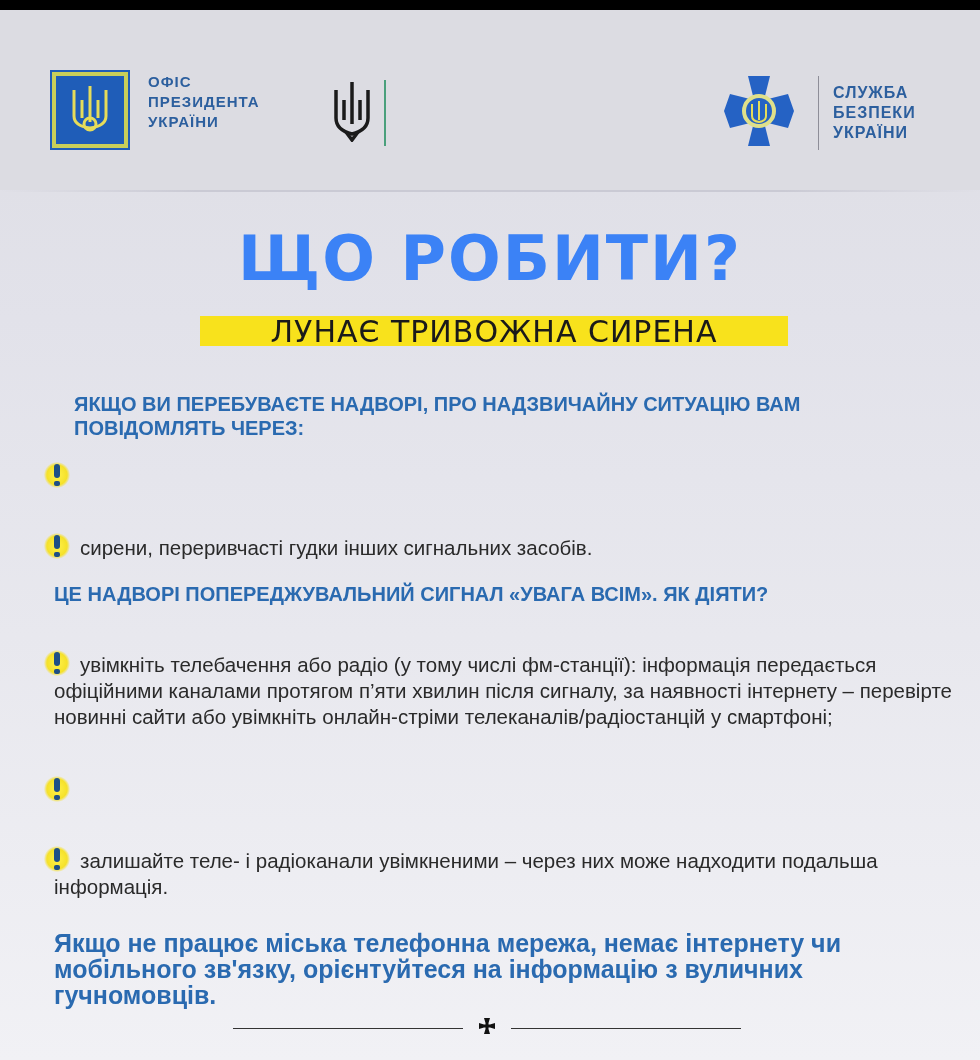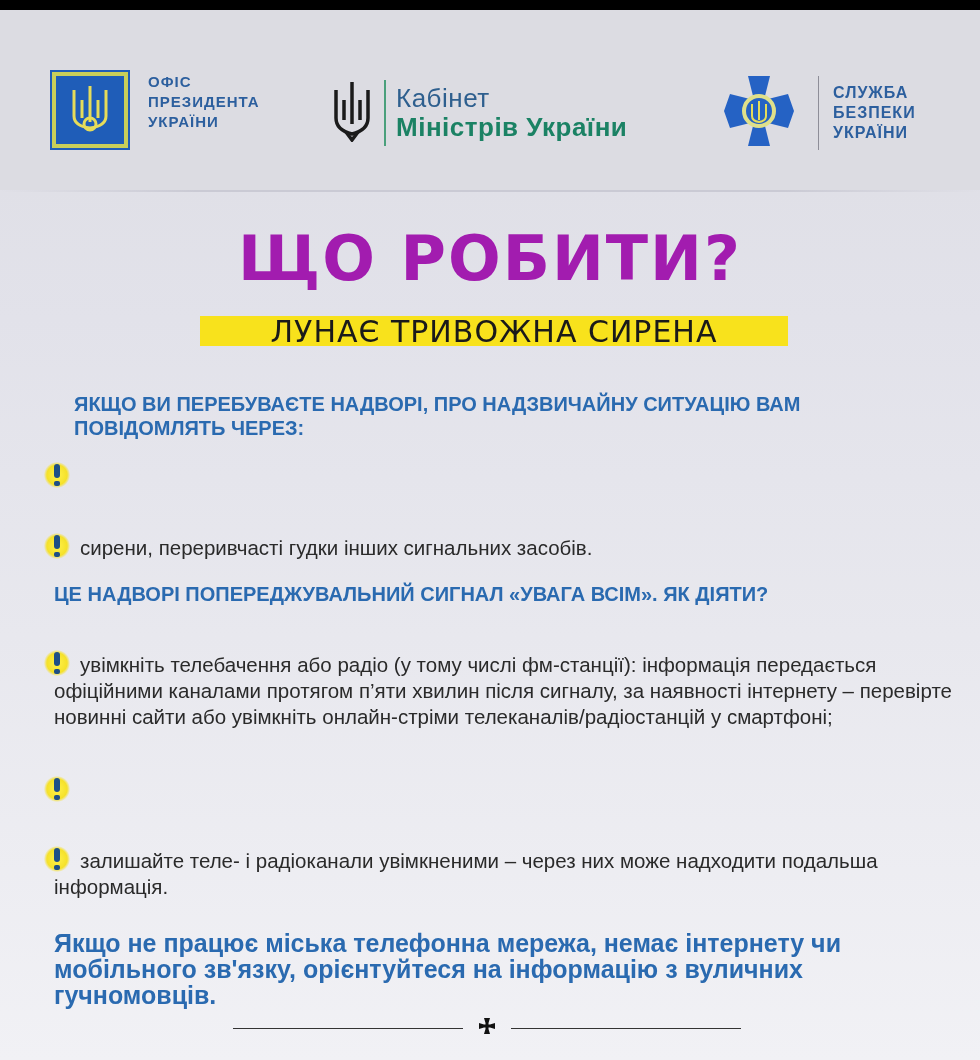--- a/index.html
+++ b/index.html
@@ -41,21 +41,21 @@
     .cm-line1 { color: #2e5f8e; font-size: 26px; line-height: 28px; letter-spacing: 0.5px; }
     .cm-line2 { color: #1b8264; font-size: 26px; line-height: 30px; font-weight: bold; letter-spacing: 0.5px; }
 
     
     .logo-sbu { position: absolute; left: 722px; top: 74px; display: flex; align-items: center; }
     .sbu-divider { width: 1px; height: 74px; background: #8e8e98; margin: 0 14px 0 22px; }
     .sbu-text { color: #2c5f9e; font-weight: bold; font-size: 16px; line-height: 20px; letter-spacing: 1px; }
 
     .title {
       position: absolute; left: 0; top: 222px; width: 980px; text-align: center;
-      color: #a21caf; font-size: 62px; font-weight: bold; letter-spacing: 2px;
+      color: #3b82f6; font-size: 62px; font-weight: bold; letter-spacing: 2px;
       font-family: "DejaVu Sans", sans-serif;
     }
     .subtitle-band {
       position: absolute; left: 200px; top: 316px; width: 588px; height: 30px;
       background: #f8e21c;
       display: flex; align-items: center; justify-content: center;
     }
     .subtitle {
       color: #1a1a1a; font-size: 30px; letter-spacing: 1px;
       font-family: "DejaVu Sans", sans-serif; font-weight: normal;
@@ -125,24 +125,20 @@
     <svg width="40" height="62" viewBox="0 0 40 62">
       <g fill="none" stroke="#1b1b1b" stroke-width="3.5">
         <path d="M20 2 L20 44"></path>
         <path d="M4 10 L4 38 Q4 50 20 54 Q36 50 36 38 L36 10"></path>
         <path d="M12 20 L12 40 M28 20 L28 40"></path>
         <path d="M14 52 L20 60 L26 52"></path>
       </g>
     </svg>
   </span>
   <div class="cm-divider"></div>
-  <div>
-    <div class="cm-line1">Кабінет</div>
-    <div class="cm-line2">Міністрів України</div>
-  </div>
 </div>
 
 <div class="logo-sbu">
   <span>
     <svg width="74" height="74" viewBox="0 0 74 74">
       <path d="M26 2 L48 2 L42 26 L66 20 L72 37 L66 54 L42 48 L48 72 L26 72 L32 48 L8 54 L2 37 L8 20 L32 26 Z" fill="#2562c4"></path>
       <circle cx="37" cy="37" r="15" fill="#2562c4" stroke="#dfe08a" stroke-width="4"></circle>
       <path d="M37 27 L37 46 M30 30 L30 42 Q30 47 37 48 Q44 47 44 42 L44 30" fill="none" stroke="#e6dc5a" stroke-width="2"></path>
     </svg>
   </span>

